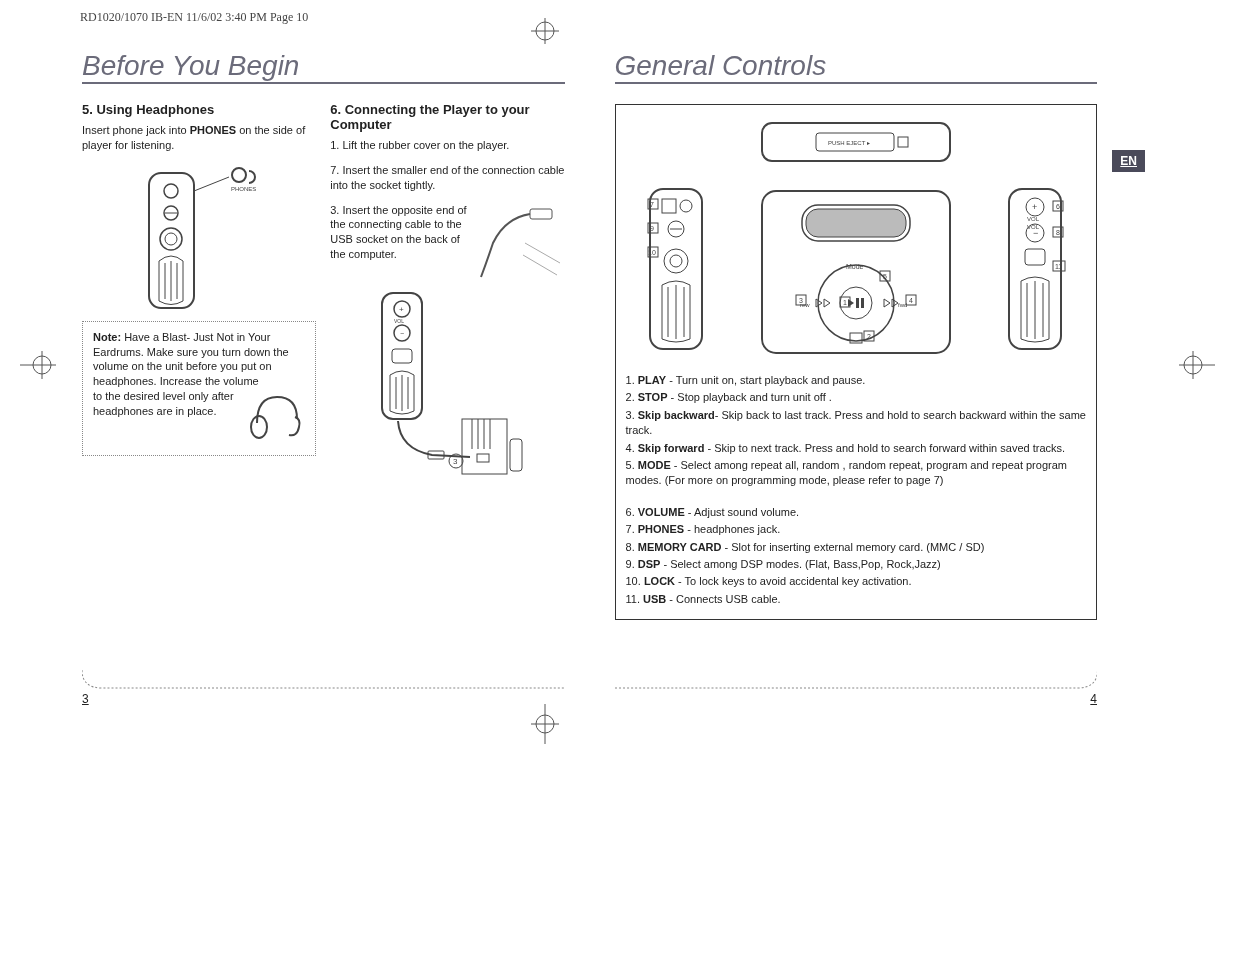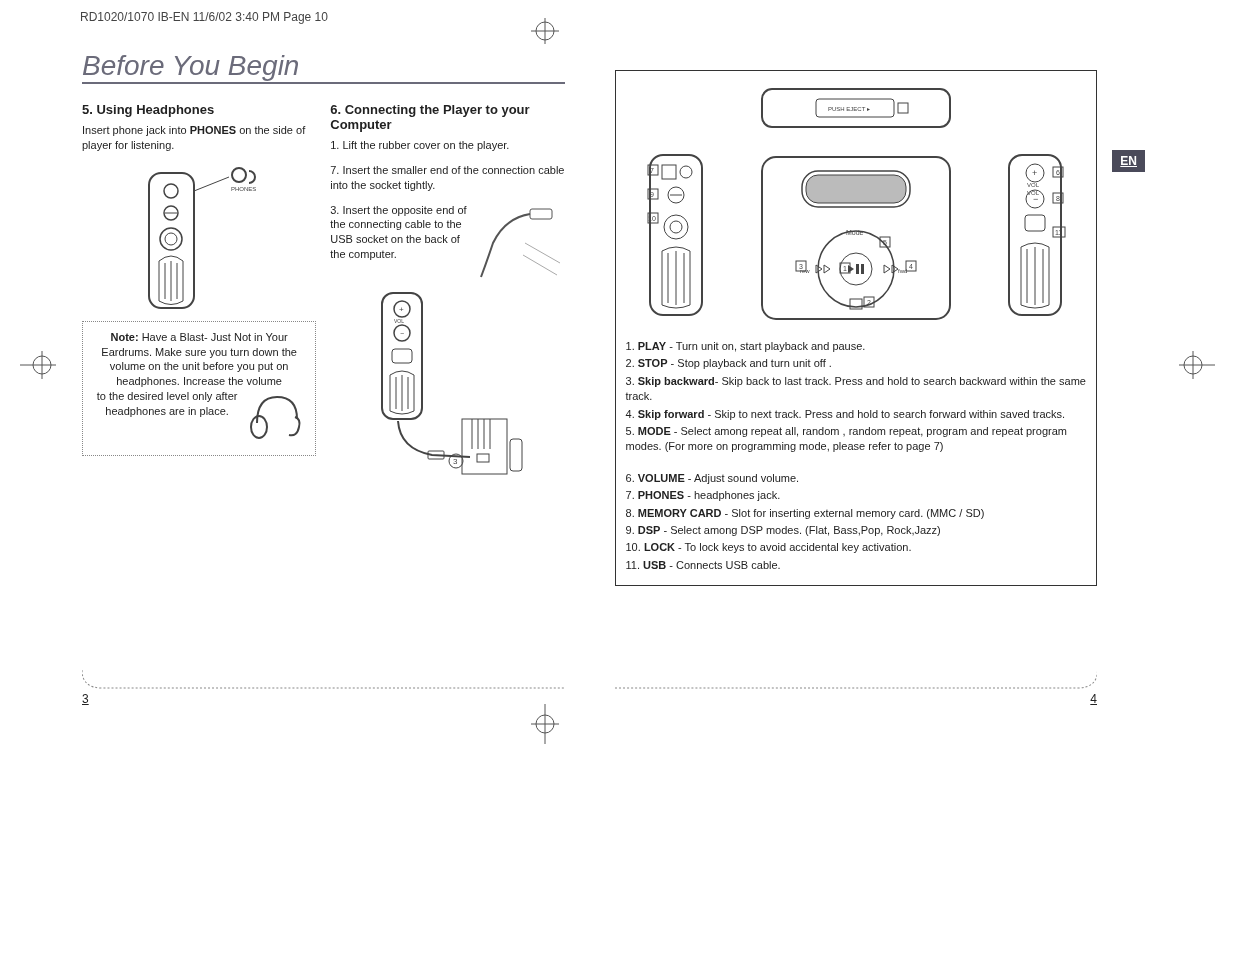--- a/index.html
+++ b/index.html
@@ -9,21 +9,21 @@
     color: #333;
     background: #fff;
     width: 1235px;
     height: 954px;
     position: relative;
   }
   .header-info {
     position: absolute;
     top: 10px;
     left: 80px;
-    font-family: Liberation Sans, sans-serif;
+    font-family: Liberation Serif, serif;
     font-size: 12px;
     color: #444;
   }
   .crop-mark-top { position: absolute; top: 18px; left: 525px; }
   .crop-mark-left { position: absolute; top: 345px; left: 20px; }
   .crop-mark-right { position: absolute; top: 345px; right: 20px; }
   .crop-mark-mid { position: absolute; top: 704px; left: 525px; }
   .crop-mark svg { display: block; }
   .page-container {
     position: absolute;
@@ -50,21 +50,20 @@
   .section-h { font-weight: bold; font-size: 13px; color: #222; margin-bottom: 6px; }
   .body-text { font-size: 11px; line-height: 1.35; color: #222; margin-bottom: 10px; }
   .bold { font-weight: bold; }
   .note-box {
     border: 1px dotted #888;
     padding: 8px 10px;
     font-size: 11px;
     line-height: 1.35;
     color: #222;
     margin-top: 6px;
-    text-align: center;
   }
   .note-flex { display: flex; gap: 6px; align-items: flex-start; }
   .note-text-col { flex: 1; }
   .illus { margin: 4px 0 8px 0; display:flex; justify-content:center; }
   .illus-right { float: right; margin-left: 6px; }
   .controls-box {
     border: 1px solid #333;
     padding: 8px 10px 10px 10px;
     margin-top: 20px;
   }
@@ -226,20 +225,21 @@
       </div>
     </div>
 
     <svg class="dotted-curve" viewBox="0 0 480 20" preserveAspectRatio="none">
       <path d="M0 0 Q0 18 20 18 L480 18" fill="none" stroke="#888" stroke-width="1" stroke-dasharray="2 2"></path>
     </svg>
     <div class="page-number left">3</div>
   </div>
 
   <div class="page">
+    <div class="page-title">General Controls</div>
     <div class="lang-tab">EN</div>
 
     <div class="controls-box">
       <div class="controls-illus-row">
 
         <div style="width:100%; display:flex; justify-content:center; margin-bottom:6px;">
           <svg width="200" height="56" viewBox="0 0 200 56">
             <rect x="6" y="10" width="188" height="38" rx="10" fill="none" stroke="#444" stroke-width="2"></rect>
             <rect x="60" y="20" width="78" height="18" rx="3" fill="none" stroke="#444"></rect>
             <text x="72" y="32" font-size="6" fill="#444">PUSH EJECT ▸</text>

